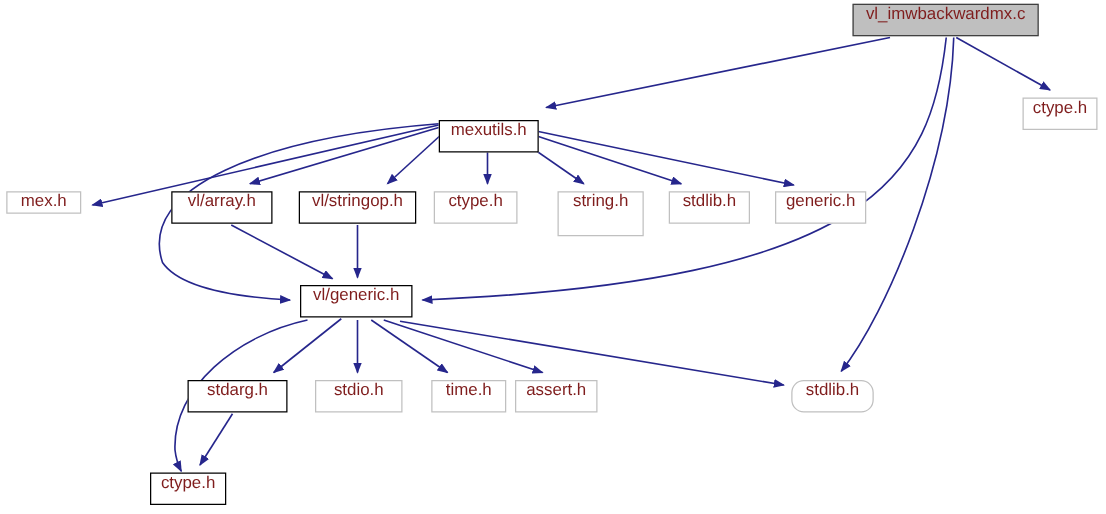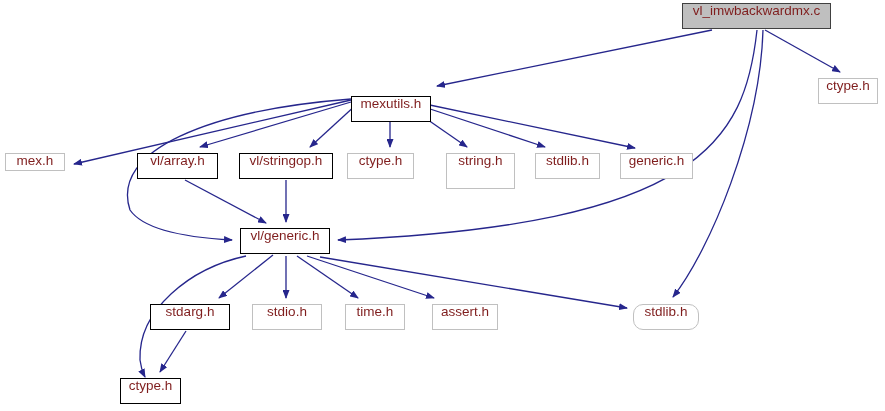--- a/index.html
+++ b/index.html
@@ -122,21 +122,21 @@
       </div>
       <div class="node strong" style="left: 150px; top: 304px; width: 80px; height: 26px;">
         <span class="node-label">stdarg.h</span>
       </div>
       <div class="node" style="left: 252px; top: 304px; width: 70px; height: 26px;">
         <span class="node-label">stdio.h</span>
       </div>
       <div class="node" style="left: 345px; top: 304px; width: 60px; height: 26px;">
         <span class="node-label">time.h</span>
       </div>
-      <div class="node" style="left: 432px; top: 304px; width: 66px; height: 26px;">
+      <div class="node" style="left: 412px; top: 304px; width: 66px; height: 26px;">
         <span class="node-label">assert.h</span>
       </div>
       <div class="node" style="left: 633px; top: 304px; width: 66px; height: 26px; border-radius: 10px;">
         <span class="node-label">stdlib.h</span>
       </div>
       <div class="node strong" style="left: 120px; top: 378px; width: 61px; height: 26px;">
         <span class="node-label">ctype.h</span>
       </div>
     </div>
 

